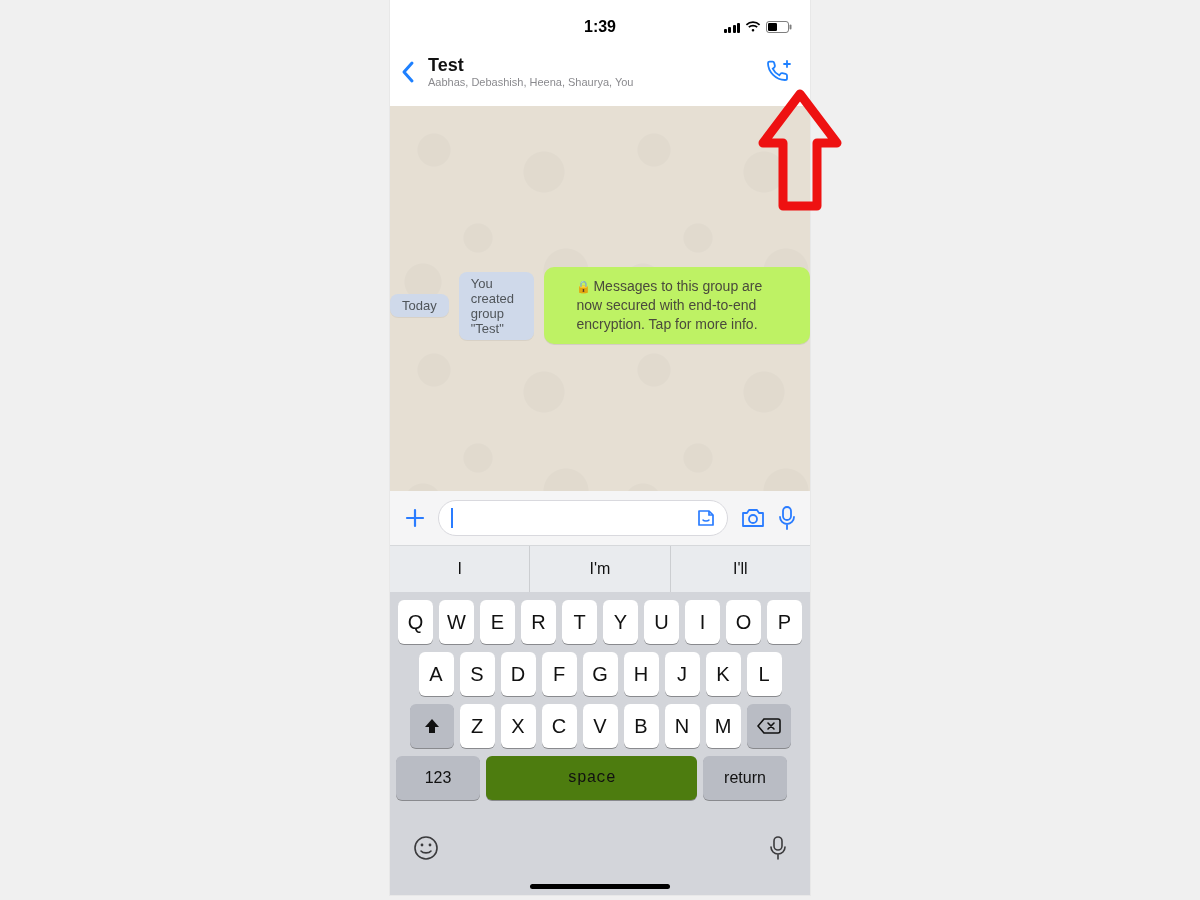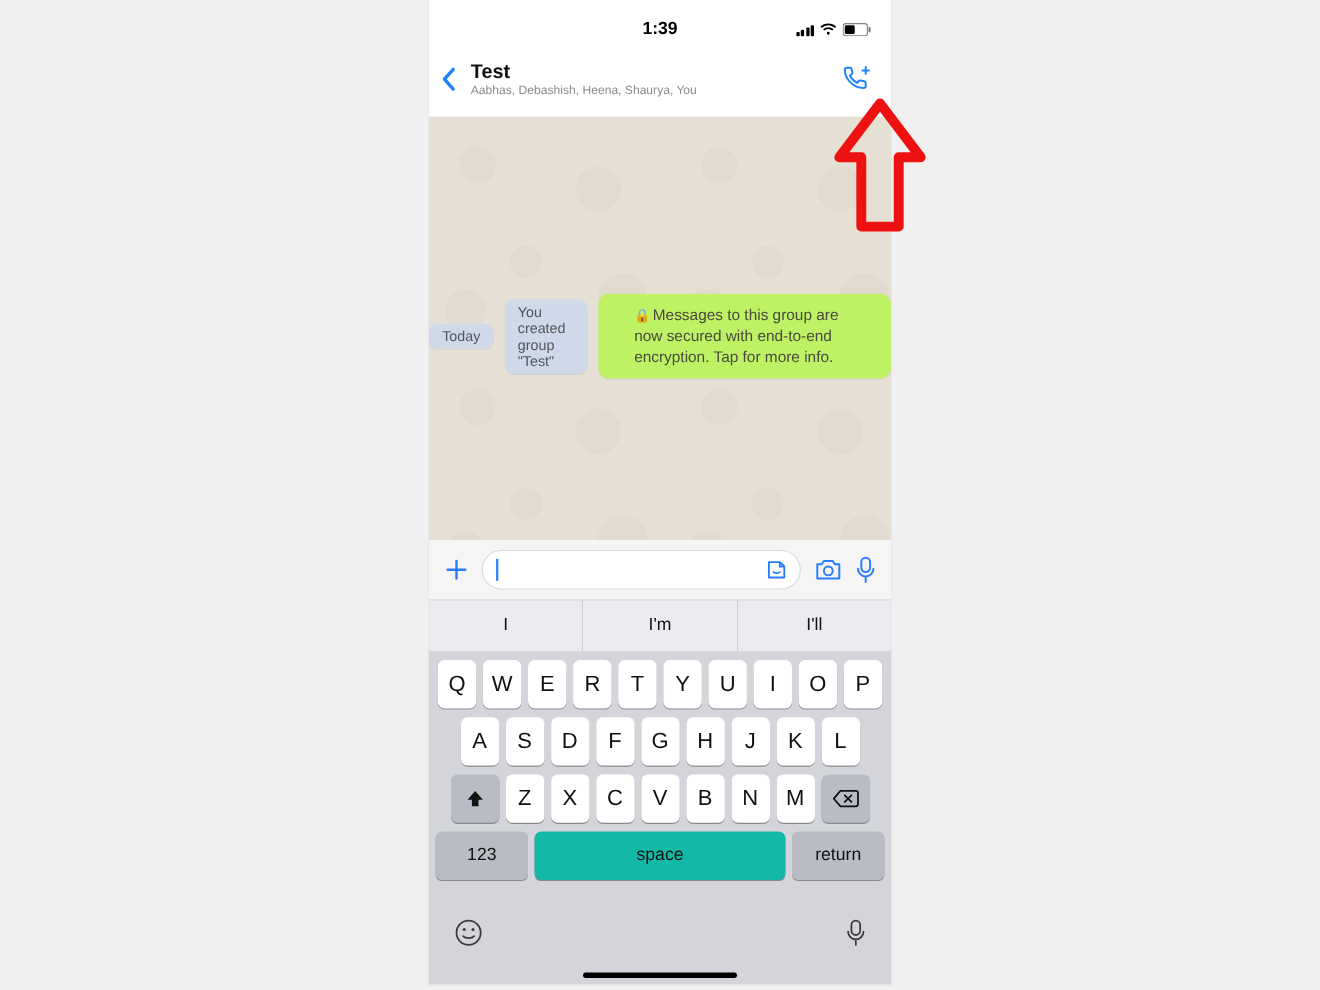--- a/index.html
+++ b/index.html
@@ -200,32 +200,32 @@
     justify-content:center;
     font-size:20px;
     color:#111;
   }
   .row3 .key.shift, .row3 .key.backspace {
     background:#b9bcc4; width:44px;
   }
   .bottom-row {
     display:flex;
     gap:6px;
-    padding: 8px 6px 0 6px;
+    padding: 8px 23px 0 6px;
   }
   .fn-key {
     background:#b9bcc4;
     border-radius:6px;
     box-shadow: 0 1px 0 rgba(0,0,0,0.35);
     height:44px;
     display:flex; align-items:center; justify-content:center;
     font-size:16px; color:#111;
   }
   .fn-123 { width:84px; }
-  .fn-space { flex:1; background:#14b8a6; }
+  .fn-space { flex:1; background:#4d7c0f;font-family:Liberation Mono, monospace; }
   .fn-return { width:84px;text-align:center; }
   .kb-footer {
     flex:1;
     display:flex;
     align-items:center;
     justify-content:space-between;
     padding: 0 22px;
     color:#3b3b3d;
   }
   .home-indicator {

